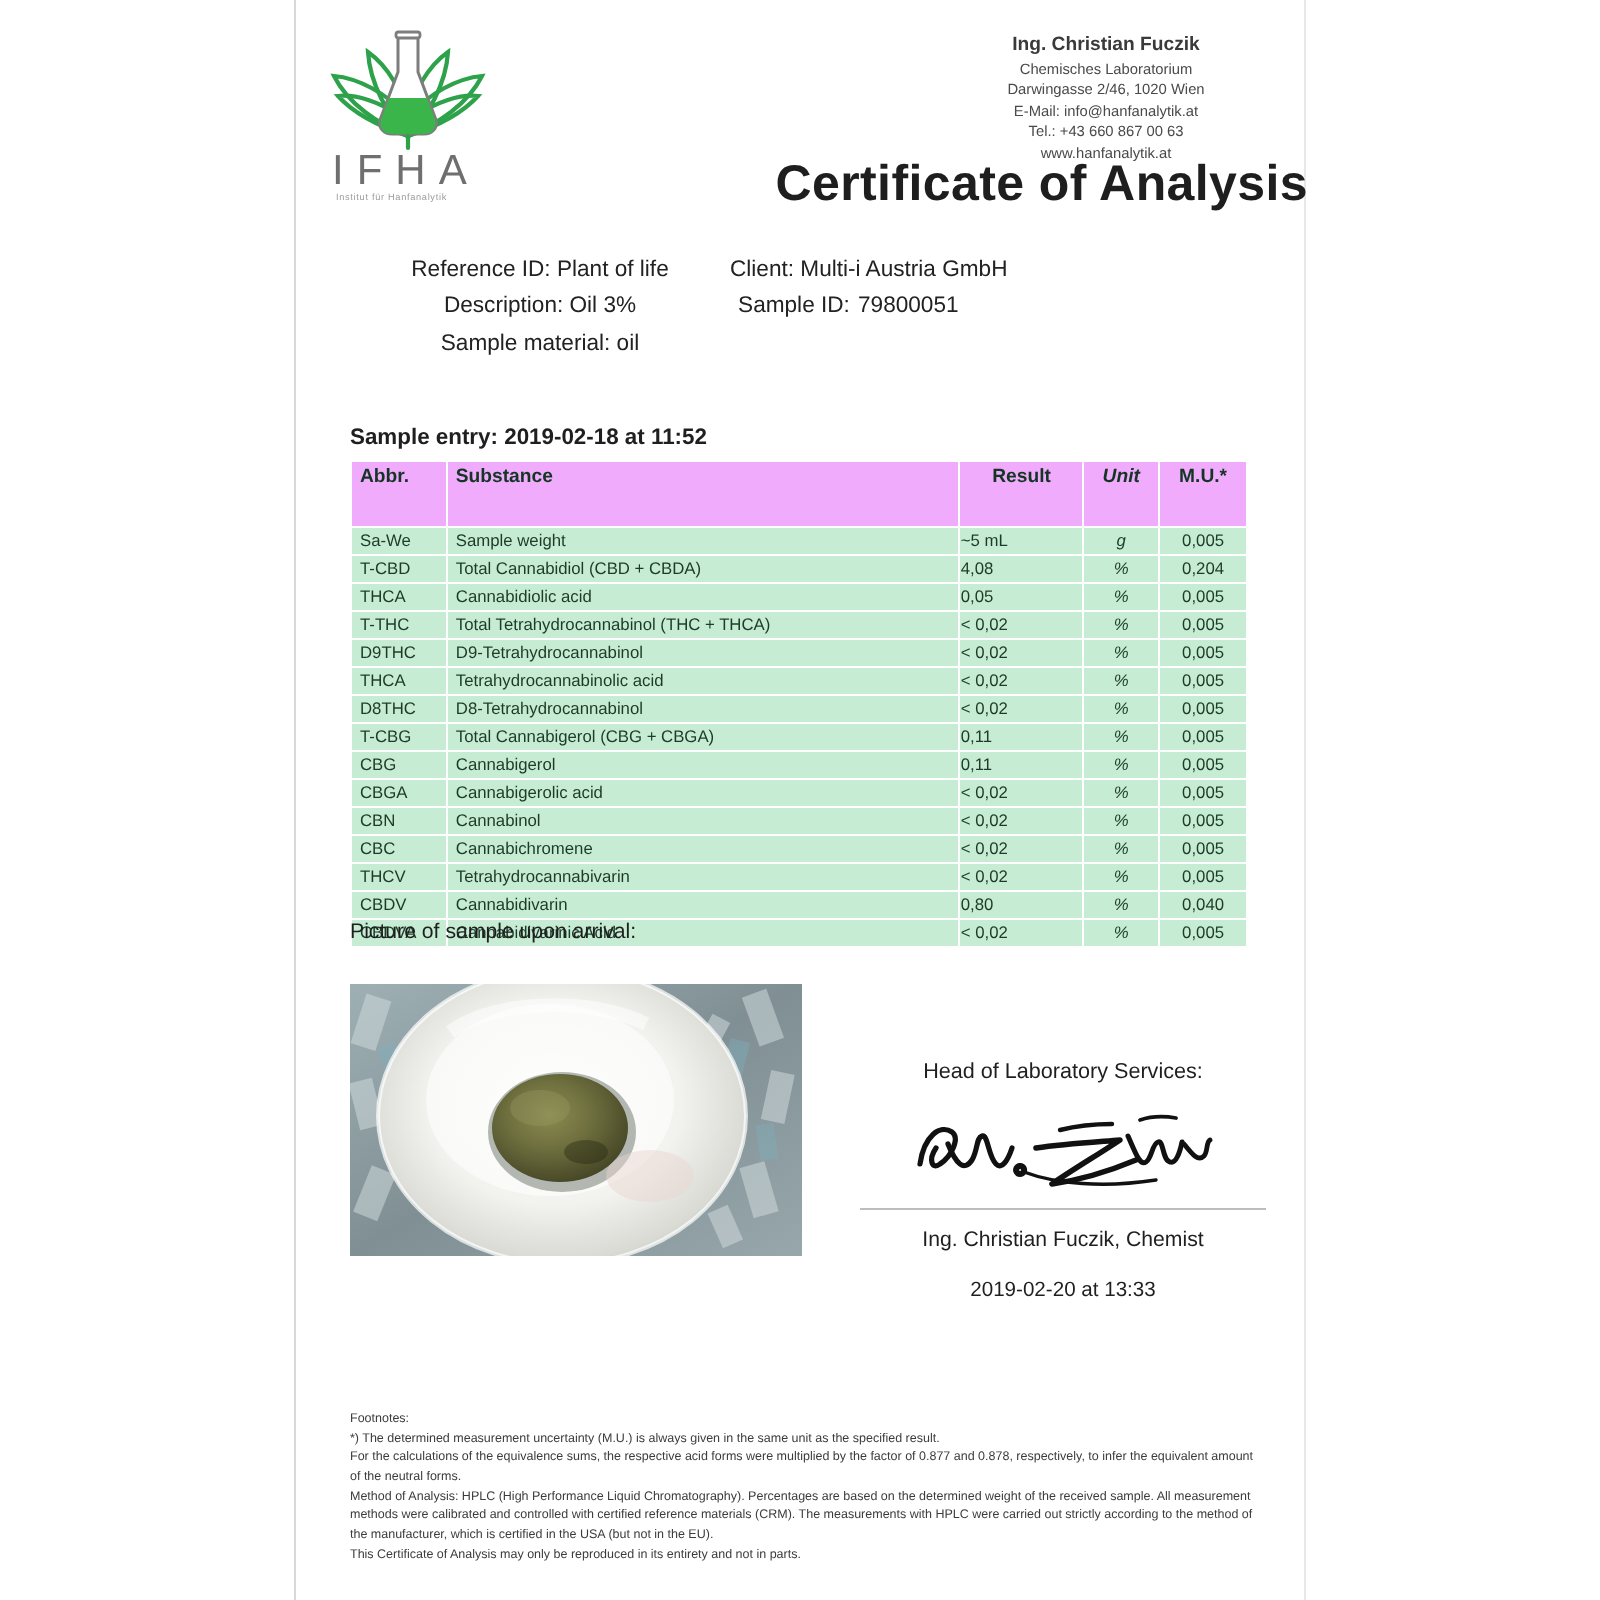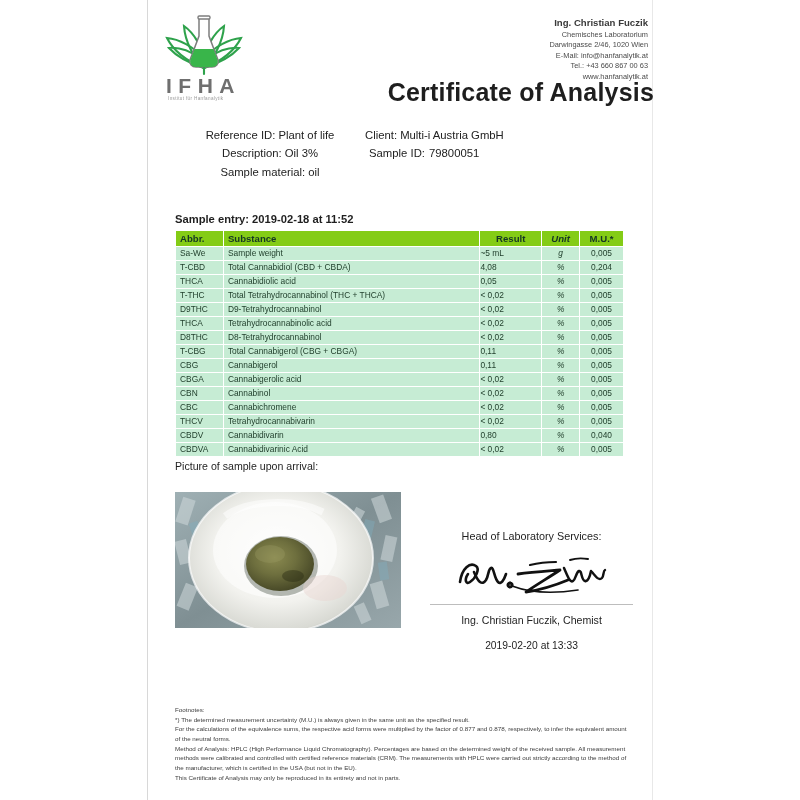--- a/index.html
+++ b/index.html
@@ -25,30 +25,30 @@
     background: #fff;
   }
 
   
   #header { position: absolute; left: 0; top: 0; width: 506px; height: 118px; }
   #logo { position: absolute; left: 8px; top: 14px; width: 96px; height: 100px; }
   #logo svg { display: block; }
   .logo-word {
     position: absolute; left: 10px; top: 60px;
     font-size: 21px; letter-spacing: 6.5px;
-    color: #6f6f6f; font-weight: 700;
+    color: #6f6f6f; font-weight: 400;
   }
   .logo-tag {
     position: absolute; left: 12px; top: 82px;
     font-size: 4.6px; letter-spacing: 0.35px; color: #9a9a9a;
     white-space: nowrap;
   }
   #contact {
     position: absolute; right: 6px; top: 16px;
-    width: 190px; text-align: right;
+    width: 190px; text-align: center;
     line-height: 1.42;
   }
   #contact .c-name { font-size: 9.6px; font-weight: bold; color: #3a3a3a; }
   #contact .c-line { font-size: 7.4px; color: #4a4a4a; }
 
   #title {
     position: absolute; left: 0; top: 78px; width: 506px;
     text-align: right;
     font-size: 25px; font-weight: 700; color: #1e1e1e;
     letter-spacing: .2px;
@@ -76,24 +76,24 @@
   #tbl th, #tbl td {
     border: 1px solid #ffffff;
     padding: 1px 0 1px 4px;
     text-align: left;
     height: 13.1px;
     line-height: 11px;
     color: #1d3b28;
     white-space: nowrap;
   }
   #tbl thead th {
-    background: #84cc16;
+    background: #f0abfc;
     font-size: 9.6px;
     font-weight: 600;
-    padding-top: 2px; padding-bottom: 2px;
+    padding-top: 2px; padding-bottom: 19px;
     height: 16px;
     color: #143524;
   }
   #tbl tbody td { background: #c6ecd4; }
   .c-abbr { width: 48px; }
   .c-sub  { width: 257px; margin-top: 21px; }
   .c-res  { width: 62px; text-align: left; padding-left: 0 !important; }
   .c-unit { width: 38px; text-align: center !important; padding-left: 0 !important; font-style: italic; }
   .c-mu   { width: 44px; text-align: center !important; padding-left: 0 !important; }
   thead .c-res, thead .c-unit, thead .c-mu { text-align: center !important; }

